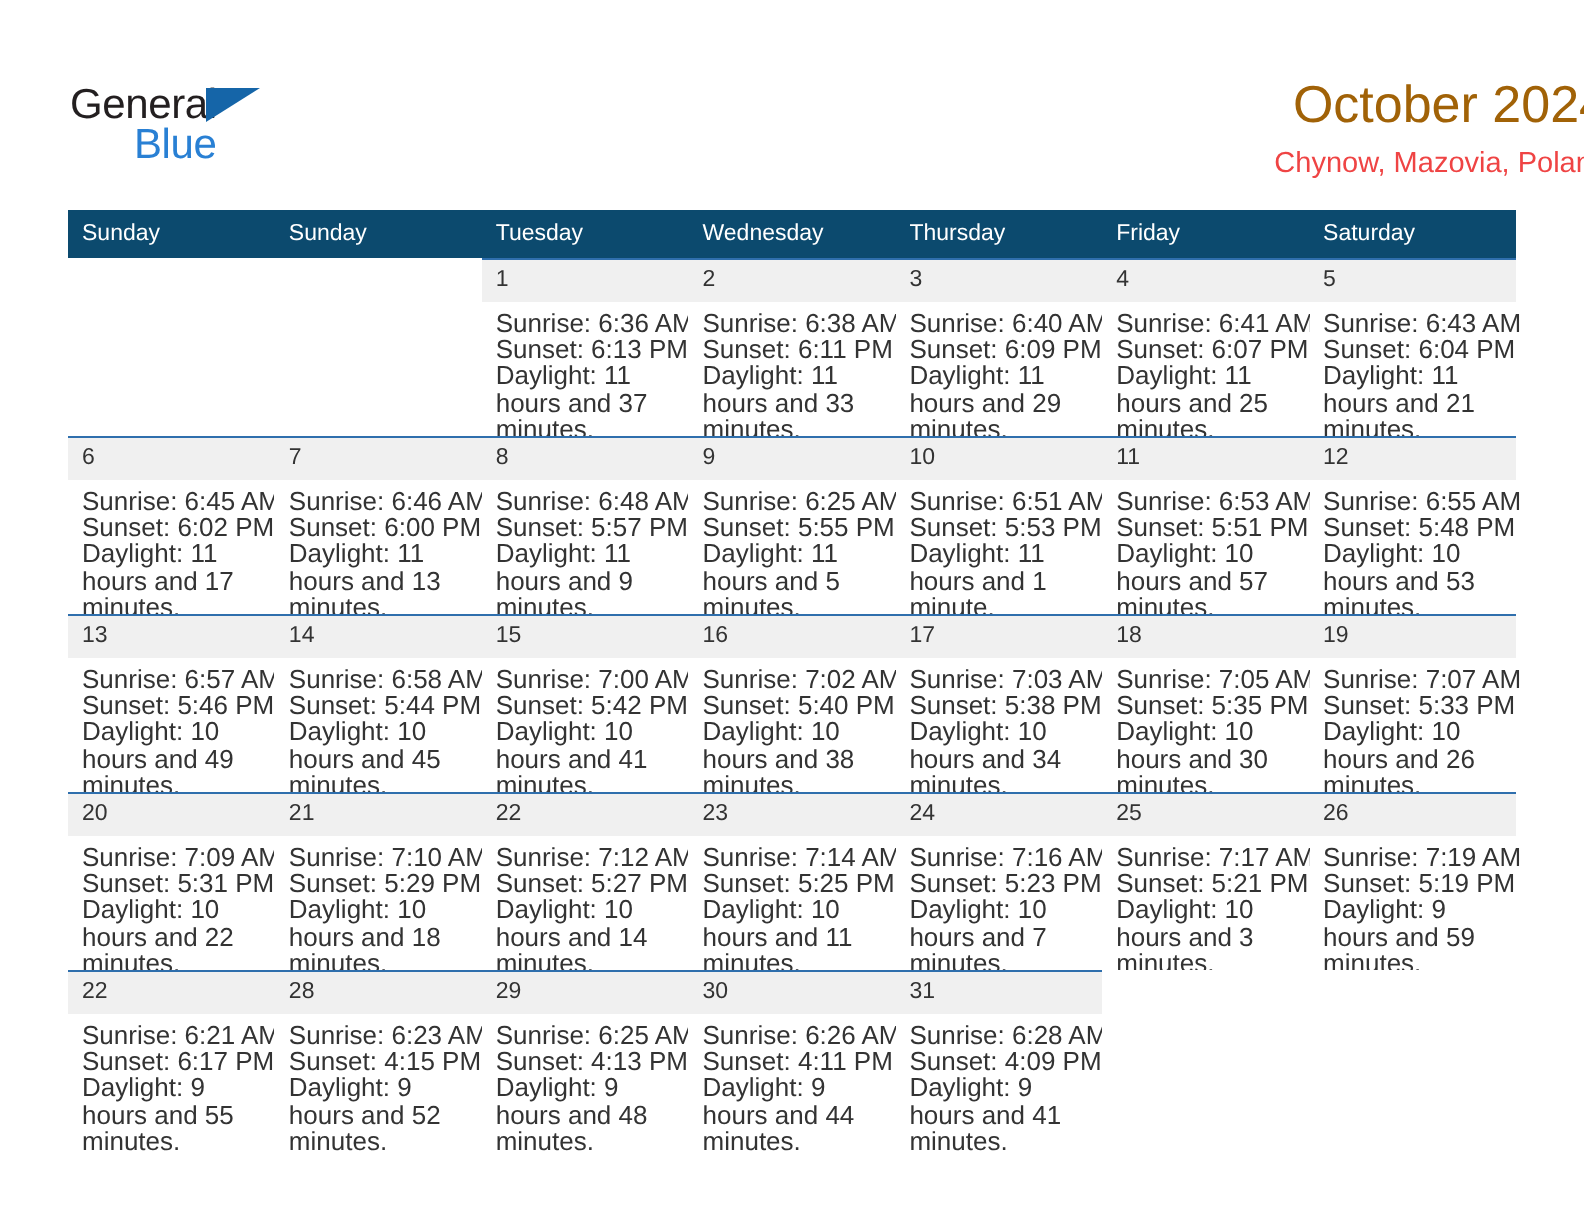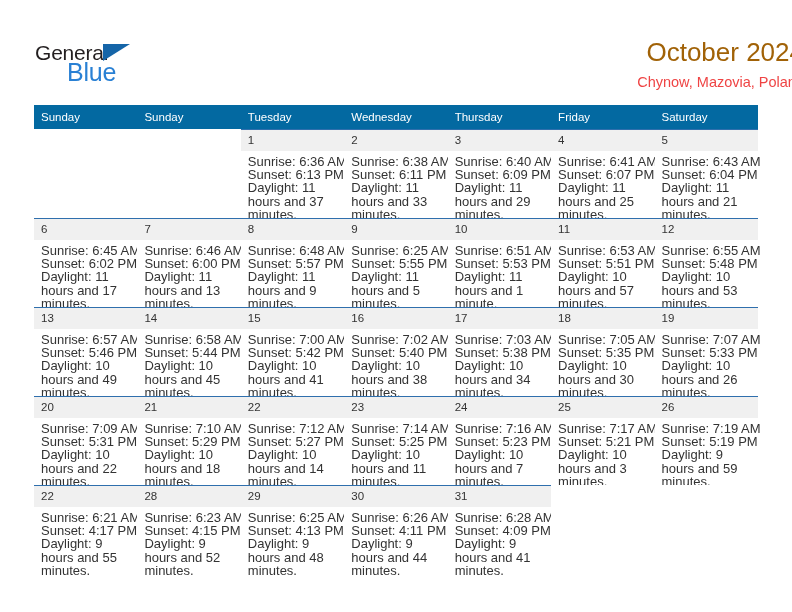--- a/index.html
+++ b/index.html
@@ -53,21 +53,21 @@
     top: 2px;
     width: 0;
     height: 0;
     border-left: 27px solid #1565a8;
     border-bottom: 17px solid transparent;
   }
   .logo-blue {
     position: absolute;
     left: 32px;
     top: 20px;
-    font-size: 25px;
+    font-size: 21px;
     line-height: 21px;
     letter-spacing: -0.2px;
     color: #2980d4;
     font-family: "Liberation Sans", sans-serif;
   }
   .title-block {
     position: absolute;
     right: 36px;
     top: 36px;
     text-align: right;
@@ -92,21 +92,21 @@
     left: 34px;
     top: 105px;
     width: 724px;
     border-collapse: collapse;
     table-layout: fixed;
   }
   .calendar th {
     background: #3madeup;
   }
   .dow-row th {
-    background: #0369a1;
+    background: #0c4a6e;
     color: #ffffff;
     font-weight: normal;
     font-size: 11.5px;
     line-height: 14px;
     text-align: left;
     padding: 5px 0 5px 7px;
     height: 18px;
     box-sizing: border-box;
     border: none;
     margin-left: 44px;
@@ -465,21 +465,21 @@
               </div>
             </div>
           </td>
         </tr>
         <tr>
           <td>
             <div class="daycell">
               <span class="daynum">22</span>
               <div class="info">
                 <div>Sunrise: 6:21 AM</div>
-                <div>Sunset: 4:17 PM</div>
+                <div>Sunset: 6:17 PM</div>
                 <div class="dl">Daylight: 9 hours and 55 minutes.</div>
               </div>
             </div>
           </td>
           <td>
             <div class="daycell">
               <span class="daynum">28</span>
               <div class="info">
                 <div>Sunrise: 6:23 AM</div>
                 <div>Sunset: 4:15 PM</div>

